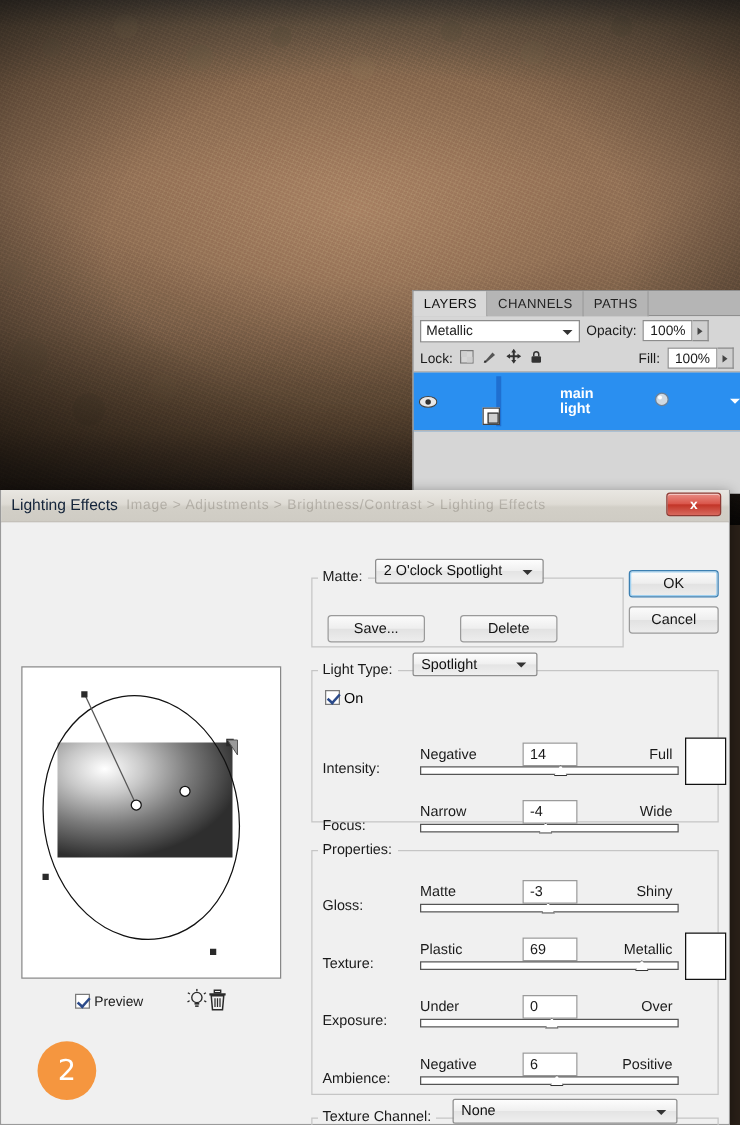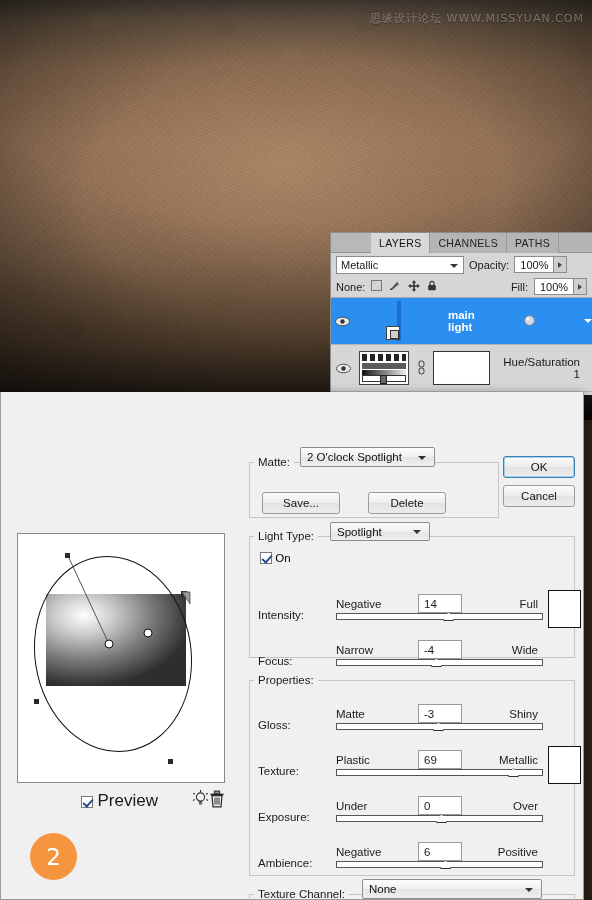--- a/index.html
+++ b/index.html
@@ -51,21 +51,21 @@
     font-size:11px; letter-spacing:1px; color:rgba(255,255,255,0.35);
     text-shadow:0 1px 1px rgba(0,0,0,0.5); white-space:nowrap;
   }
 
   
   #layers {
     position:absolute; left:330px; top:232px; width:262px; height:163px;
     background:#d6d6d6; border-left:1px solid #8d8d8d; border-top:1px solid #8d8d8d;
     font-size:11px; color:#1a1a1a;
   }
-  .lp-tabs { display:flex; height:20px; background:#b8b8b8; border-bottom:1px solid #8f8f8f;padding-left:40px; }
+  .lp-tabs { display:flex; height:20px; background:#b8b8b8; border-bottom:1px solid #8f8f8f; }
   .lp-tab {
     padding:0 8px; height:20px; line-height:20px; font-size:10.5px; letter-spacing:.3px;
     color:#222; background:#b5b5b5; border-right:1px solid #9a9a9a;
   }
   .lp-tab.active { background:#d8d8d8; color:#111; }
   .lp-tabfill { flex:1; background:#b5b5b5; }
 
   .lp-row1 { display:flex; align-items:center; height:23px; padding:0 5px; gap:5px; background:#d6d6d6; }
   .blend-sel {
     width:128px; height:18px; background:#fff; border:1px solid #8c8c8c;
@@ -149,21 +149,21 @@
 
   #body { position:absolute; left:0; top:26px; right:0; bottom:0; background:#f0f0f0; }
 
   
   #previewbox {
     position:absolute; left:16px; top:115px; width:208px; height:250px;
     background:#fff; border:1px solid #888;
   }
   #previewtools {
     position:absolute; left:16px; top:373px; width:208px; height:20px;
-    display:flex; align-items:center; justify-content:flex-end; font-size:17px; color:#1a1a1a;
+    display:flex; align-items:center; justify-content:center; font-size:11px; color:#1a1a1a;
   }
   .chk { width:12px;height:12px;border:1px solid #7a7a7a;background:#fff;display:inline-block;position:relative;vertical-align:-2px;}
   .chk.on:after{content:"";position:absolute;left:3px;top:0px;width:4px;height:8px;border:solid #2b4a8a;border-width:0 2px 2px 0;transform:rotate(42deg);}
 
   #badge2 {
     position:absolute; left:30px; top:833px; width:47px; height:47px; border-radius:50%;
     background:#f5963f; color:#fff; font-size:23px; font-family:"DejaVu Sans", sans-serif;
     display:flex; align-items:center; justify-content:center;
     z-index:40;
   }
@@ -212,21 +212,20 @@
 
   
   #prevsvg { display:block; }
 </style>
 </head>
 <body>
 
 <div id="photo">
   <div class="grain"></div>
   <div class="vign"></div>
-  <div id="watermark">思缘设计论坛 WWW.MISSYUAN.COM</div>
 </div>
 
 <div id="layers">
   <div class="lp-tabs">
     <div class="lp-tab active">LAYERS</div>
     <div class="lp-tab">CHANNELS</div>
     <div class="lp-tab">PATHS</div>
     <div class="lp-tabfill"></div>
   </div>
 
@@ -238,21 +237,21 @@
     <span class="lbl">Opacity:</span>
     <div style="display:flex">
       <div class="numbox">100%</div>
       <div class="spin">
           <i></i>
         </div>
     </div>
   </div>
 
   <div class="lp-row2">
-    <span class="lbl">None:</span>
+    <span class="lbl">Lock:</span>
     <span class="lockicons">
       <span>
         <svg width="11" height="11" viewBox="0 0 11 11">
             <rect x="0.5" y="0.5" width="10" height="10" fill="none" stroke="#777"></rect>
             <rect x="1" y="1" width="4.5" height="4.5" fill="#cfcfcf"></rect>
             <rect x="5.5" y="5.5" width="4.5" height="4.5" fill="#cfcfcf"></rect>
           </svg>
       </span>
       <span>
         <svg width="12" height="11" viewBox="0 0 12 11">
@@ -295,46 +294,29 @@
     <span class="layer-name">main light</span>
     <span>
       <svg width="13" height="13" viewBox="0 0 13 13">
           <circle cx="6.5" cy="6.5" r="5" fill="#cfd9e2" stroke="#6d8096"></circle>
           <circle cx="5" cy="5" r="1.6" fill="#fff"></circle>
         </svg>
     </span>
     <span class="caret" style="border-top-color:#fff;margin-right:3px"></span>
   </div>
 
-  <div class="layer">
-    <span class="eye">
-      <svg width="15" height="11" viewBox="0 0 15 11">
-          <ellipse cx="7.5" cy="5.5" rx="7" ry="4.3" fill="#e8e8e8" stroke="#444" stroke-width="0.9"></ellipse>
-          <circle cx="7.5" cy="5.5" r="2.2" fill="#333"></circle>
-        </svg>
-    </span>
-    <span class="adj-thumb">
-      <span class="b1"></span>
-        <span class="b2"></span>
-        <span class="b3"></span>
-        <span class="b4"></span>
-    </span>
-    <span class="link-ico">
-      <svg width="9" height="16" viewBox="0 0 9 16">
-          <rect x="2" y="1" width="5" height="6" rx="2.4" fill="none" stroke="#555" stroke-width="1.1"></rect>
-          <rect x="2" y="8" width="5" height="6" rx="2.4" fill="none" stroke="#555" stroke-width="1.1"></rect>
-        </svg>
-    </span>
-    <span class="mask-thumb"></span>
-    <span class="layer-name plain">Hue/Saturation 1</span>
-  </div>
 </div>
 
 <div id="dialog">
 
+  <div id="titlebar">
+    <div id="title">Lighting Effects</div>
+    <div id="ghosttitle">Image &gt; Adjustments &gt; Brightness/Contrast &gt; Lighting Effects</div>
+    <div id="closebtn">x</div>
+  </div>
 
   <div id="body">
 
     <div id="previewbox">
       <svg id="prevsvg" width="206" height="248" viewBox="0 0 206 248">
         <defs>
           <linearGradient id="lg" x1="0" y1="0" x2="1" y2="0.55">
             <stop offset="0%" stop-color="#6a6a6a"></stop>
             <stop offset="22%" stop-color="#b9b9b9"></stop>
             <stop offset="48%" stop-color="#8c8c8c"></stop>

